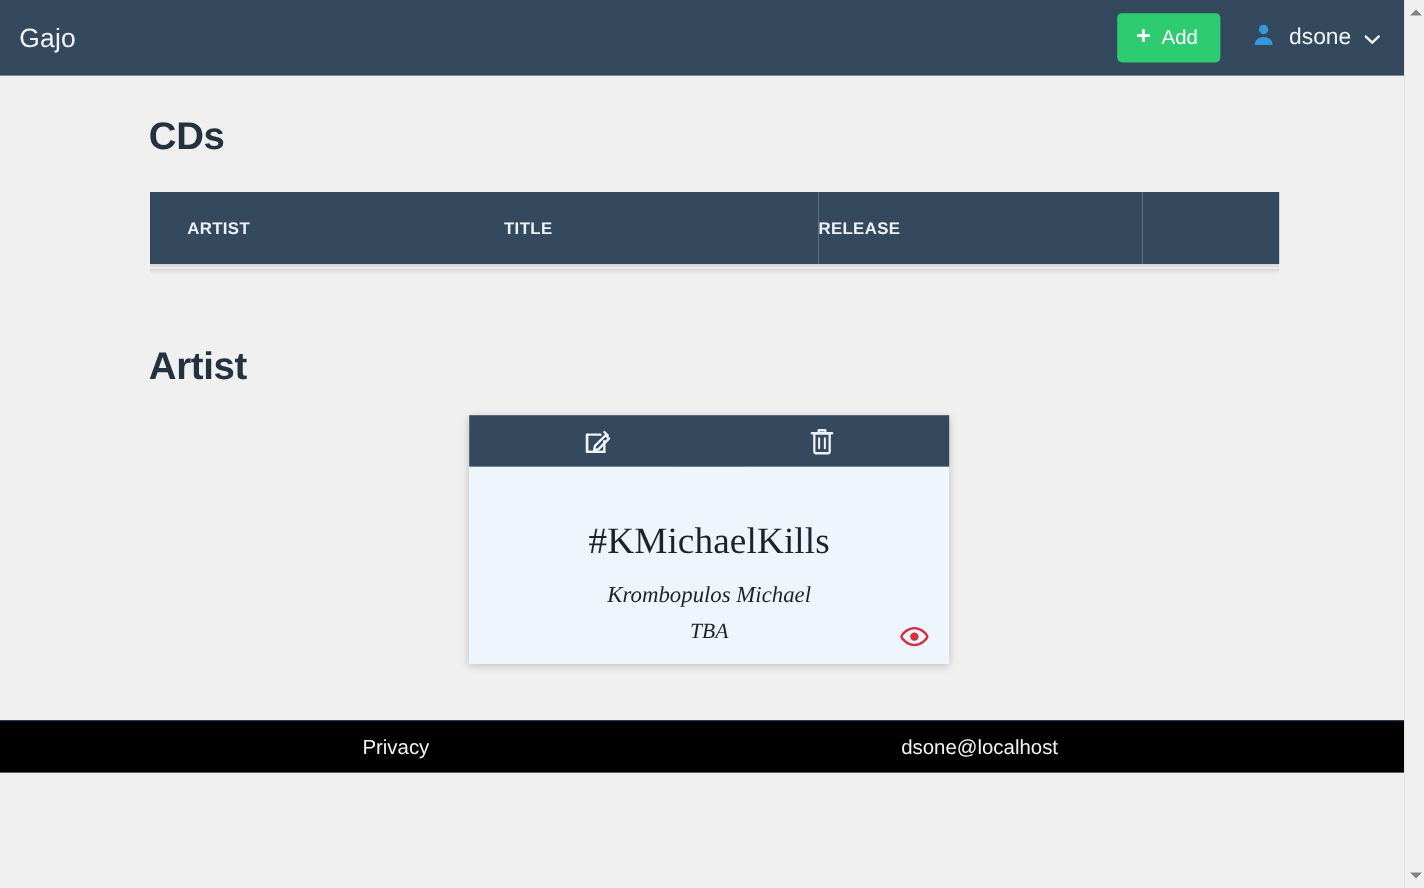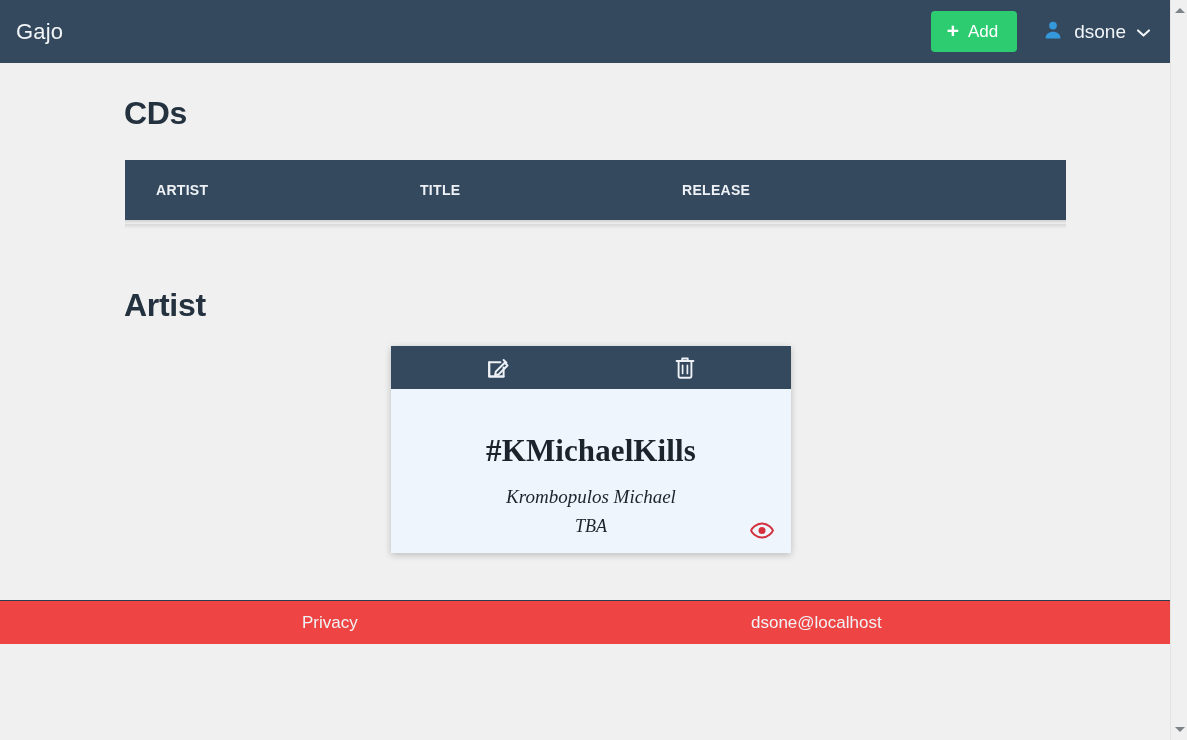--- a/index.html
+++ b/index.html
@@ -200,21 +200,21 @@
     background: #eff5fd;
     padding: 44px 0 16px 0;
     text-align: center;
     position: relative;
     min-height: 160px;
   }
   #book-title {
     font-family: "Liberation Serif", serif;
     font-size: 31px;
     color: #1b232c;
-    font-weight: 700;
+    font-weight: 400;
     letter-spacing: 0.1px;
   }
   #book-author {
     font-family: "Liberation Serif", serif;
     font-style: italic;
     font-size: 19px;
     color: #1b232c;
     margin-top: 17px;
   }
   #book-release {
@@ -232,21 +232,21 @@
     cursor: pointer;
   }
 
   
   #footer {
     position: absolute;
     left: 0;
     bottom: 0;
     width: 1170px;
     height: 44px;
-    background: #ef4444;
+    background: #000000;
     display: flex;
     align-items: center;
     border-top: 1px solid #2b3c4e;
   }
   #footer .foot-link {
     color: #f0f3f6;
     font-size: 17px;
     text-decoration: none;
     cursor: pointer;
   }

